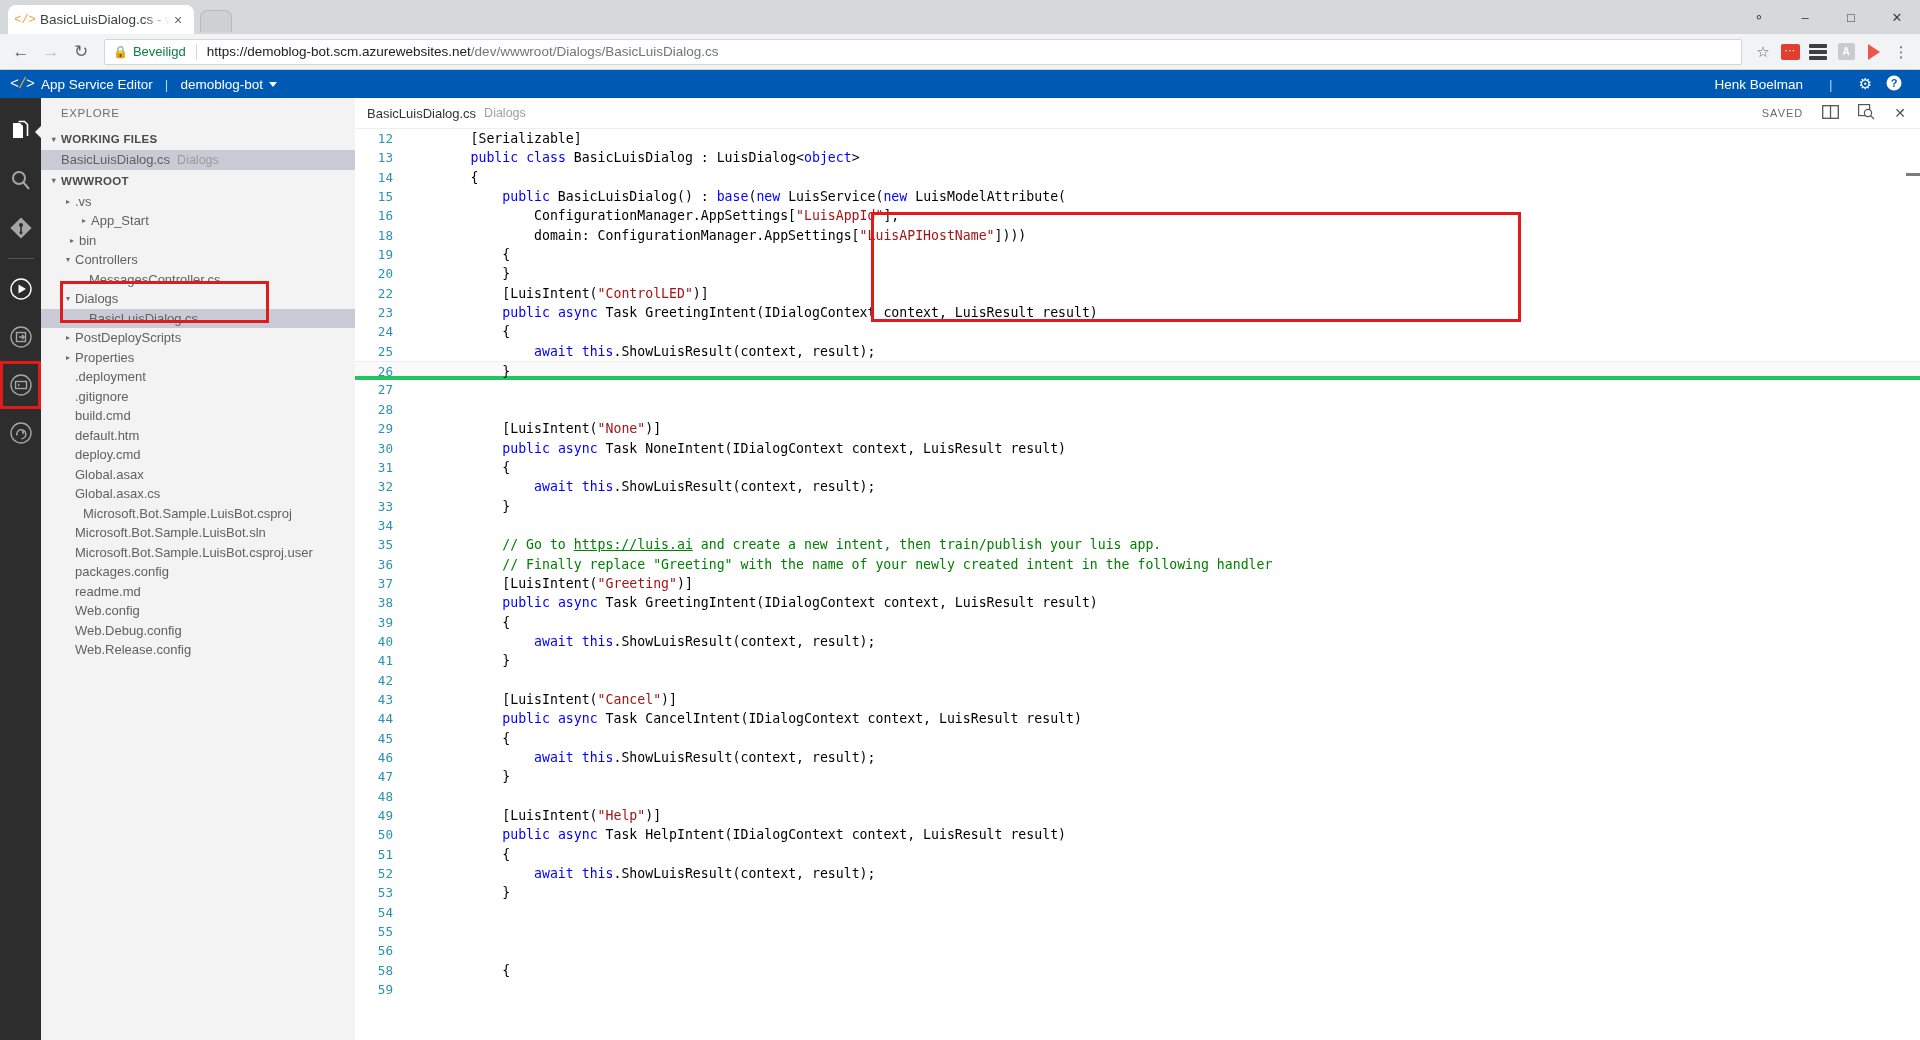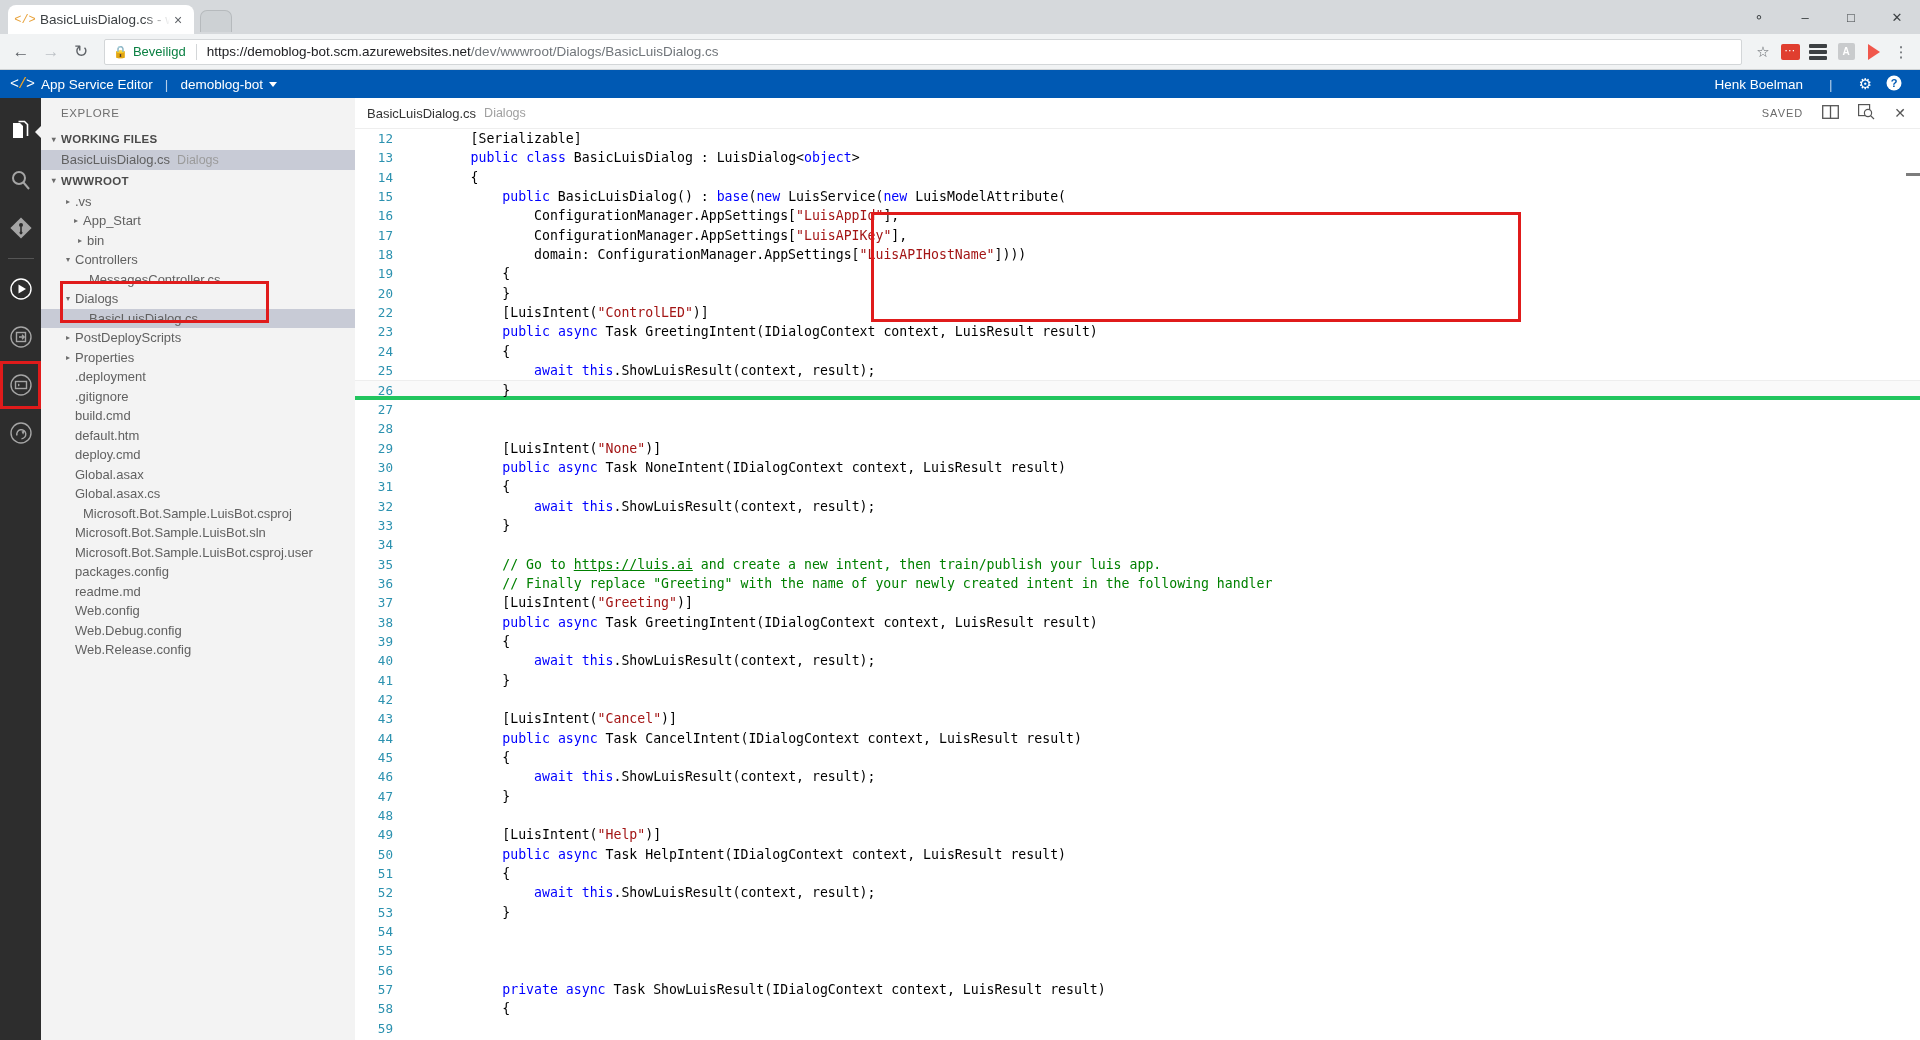--- a/index.html
+++ b/index.html
@@ -289,25 +289,25 @@
       <div class="section-head">
         <span class="tri open"></span>
         <span>WWWROOT</span>
       </div>
 
       <div id="tree">
           <div class="row indent2" style="padding-left: 20px;">
             <span class="tri closed"></span>
             <span class="name">.vs</span>
           </div>
-          <div class="row indent2" style="padding-left: 28px;">
+          <div class="row indent2" style="padding-left: 36px;">
             <span class="tri closed"></span>
             <span class="name">App_Start</span>
           </div>
-          <div class="row indent2" style="padding-left: 32px;">
+          <div class="row indent2" style="padding-left: 24px;">
             <span class="tri closed"></span>
             <span class="name">bin</span>
           </div>
           <div class="row indent2" style="padding-left: 20px;">
             <span class="tri open"></span>
             <span class="name">Controllers</span>
           </div>
           <div class="row indent2b" style="padding-left: 48px;">
             <span class="name">MessagesController.cs</span>
           </div>
@@ -399,21 +399,20 @@
         </span>
       </div>
 
       <div class="code-area">
         <div class="code-lines" id="code">
             <div class="cline"><span class="lnum">12</span><span class="ctext"><span>        [Serializable]</span></span></div>
             <div class="cline"><span class="lnum">13</span><span class="ctext"><span>        </span><span class="kw">public</span><span> </span><span class="kw">class</span><span> BasicLuisDialog : LuisDialog&lt;</span><span class="kw">object</span><span>&gt;</span></span></div>
             <div class="cline"><span class="lnum">14</span><span class="ctext"><span>        {</span></span></div>
             <div class="cline"><span class="lnum">15</span><span class="ctext"><span>            </span><span class="kw">public</span><span> BasicLuisDialog() : </span><span class="kw">base</span><span>(</span><span class="kw">new</span><span> LuisService(</span><span class="kw">new</span><span> LuisModelAttribute(</span></span></div>
             <div class="cline"><span class="lnum">16</span><span class="ctext"><span>                ConfigurationManager.AppSettings[</span><span class="str">"LuisAppId"</span><span>],</span></span></div>
-            <div class="cline"><span class="lnum">17</span><span class="ctext"><span>                ConfigurationManager.AppSettings[</span><span class="str">"LuisAPIKey"</span><span>],</span></span></div>
             <div class="cline"><span class="lnum">18</span><span class="ctext"><span>                domain: ConfigurationManager.AppSettings[</span><span class="str">"LuisAPIHostName"</span><span>])))</span></span></div>
             <div class="cline"><span class="lnum">19</span><span class="ctext"><span>            {</span></span></div>
             <div class="cline"><span class="lnum">20</span><span class="ctext"><span>            }</span></span></div>
             <div class="cline"><span class="lnum">22</span><span class="ctext"><span>            [LuisIntent(</span><span class="str">"ControlLED"</span><span>)]</span></span></div>
             <div class="cline"><span class="lnum">23</span><span class="ctext"><span>            </span><span class="kw">public</span><span> </span><span class="kw">async</span><span> Task GreetingIntent(IDialogContext context, LuisResult result)</span></span></div>
             <div class="cline"><span class="lnum">24</span><span class="ctext"><span>            {</span></span></div>
             <div class="cline"><span class="lnum">25</span><span class="ctext"><span>                </span><span class="kw">await</span><span> </span><span class="kw">this</span><span>.ShowLuisResult(context, result);</span></span></div>
             <div class="cline cur"><span class="lnum">26</span><span class="ctext"><span>            }</span></span></div>
             <div class="cline"><span class="lnum">27</span><span class="ctext"><span></span></span></div>
             <div class="cline"><span class="lnum">28</span><span class="ctext"><span></span></span></div>
@@ -438,21 +437,20 @@
             <div class="cline"><span class="lnum">47</span><span class="ctext"><span>            }</span></span></div>
             <div class="cline"><span class="lnum">48</span><span class="ctext"><span></span></span></div>
             <div class="cline"><span class="lnum">49</span><span class="ctext"><span>            [LuisIntent(</span><span class="str">"Help"</span><span>)]</span></span></div>
             <div class="cline"><span class="lnum">50</span><span class="ctext"><span>            </span><span class="kw">public</span><span> </span><span class="kw">async</span><span> Task HelpIntent(IDialogContext context, LuisResult result)</span></span></div>
             <div class="cline"><span class="lnum">51</span><span class="ctext"><span>            {</span></span></div>
             <div class="cline"><span class="lnum">52</span><span class="ctext"><span>                </span><span class="kw">await</span><span> </span><span class="kw">this</span><span>.ShowLuisResult(context, result);</span></span></div>
             <div class="cline"><span class="lnum">53</span><span class="ctext"><span>            }</span></span></div>
             <div class="cline"><span class="lnum">54</span><span class="ctext"><span></span></span></div>
             <div class="cline"><span class="lnum">55</span><span class="ctext"><span></span></span></div>
             <div class="cline"><span class="lnum">56</span><span class="ctext"><span></span></span></div>
-            <div class="cline"><span class="lnum">57</span><span class="ctext"><span>            </span><span class="kw">private</span><span> </span><span class="kw">async</span><span> Task ShowLuisResult(IDialogContext context, LuisResult result)</span></span></div>
             <div class="cline"><span class="lnum">58</span><span class="ctext"><span>            {</span></span></div>
             <div class="cline"><span class="lnum">59</span><span class="ctext"></span></div>
           </div>
 
         <div class="code-hl" style="left:516px; top:83px; width:650px; height:110px;"></div>
         <div class="minimap-mark" style="top:44px;"></div>
       </div>
     </div>
 
   </div>

